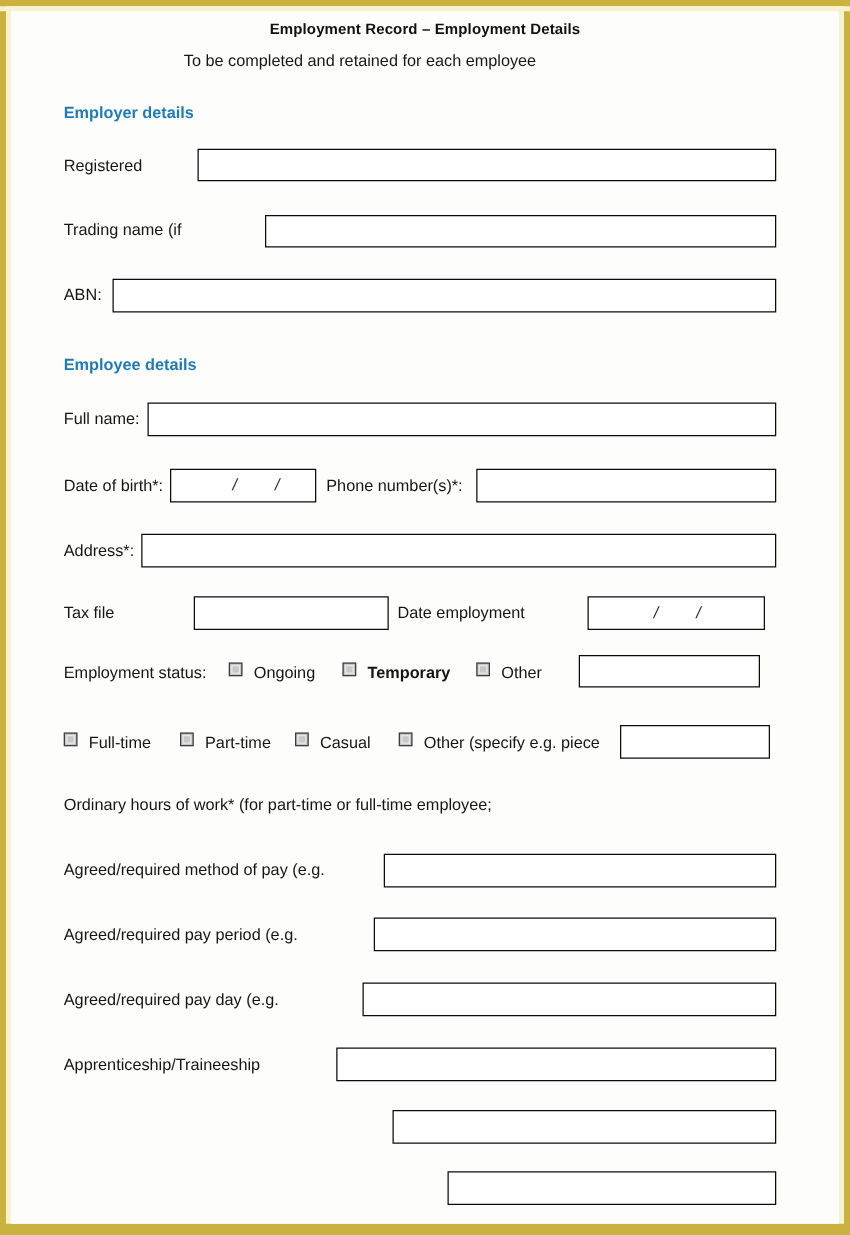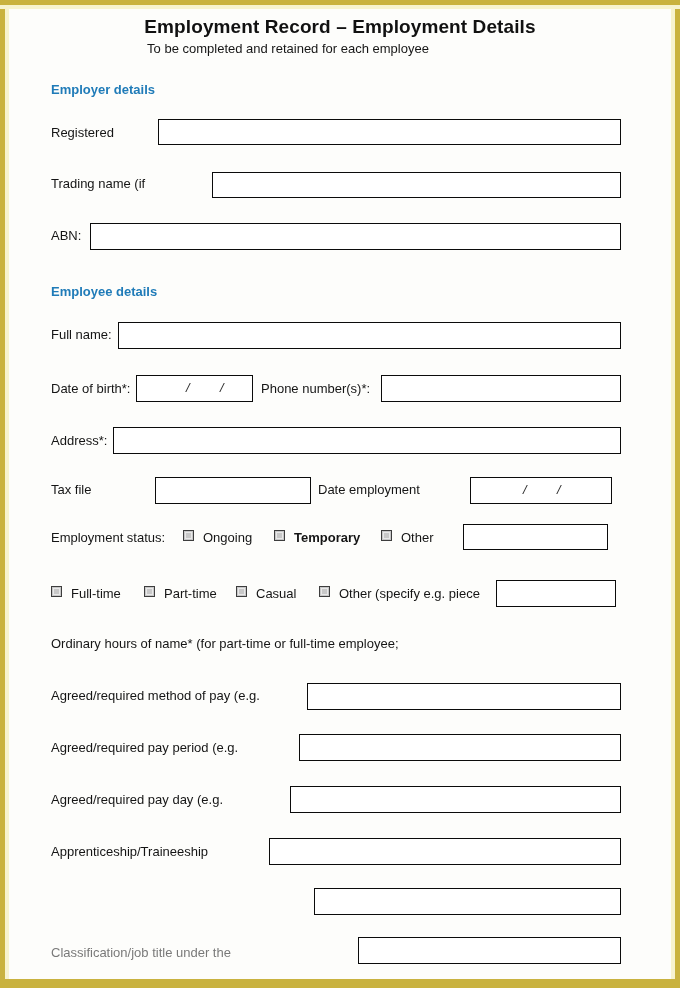--- a/index.html
+++ b/index.html
@@ -51,21 +51,21 @@
     height: 970px;
     background: #fdfdfb;
     overflow: hidden;
   }
 
   .doc-title {
     position: absolute;
     left: 0; top: 7px;
     width: 662px;
     text-align: center;
-    font-size: 19px;
+    font-size: 12px;
     font-weight: bold;
     color: #111111;
     letter-spacing: 0.1px;
   }
   .doc-subtitle {
     position: absolute;
     left: 0; top: 32px;
     width: 558px;
     text-align: center;
     font-size: 13px;
@@ -199,32 +199,31 @@
   <div class="field-label" style="left:155px; top:577px;">Part-time</div>
 
   <div class="checkbox" style="left:227px; top:577px;"></div>
   <div class="field-label" style="left:247px; top:577px;">Casual</div>
 
   <div class="checkbox" style="left:310px; top:577px;"></div>
   <div class="field-label" style="left:330px; top:577px;">Other (specify e.g. piece</div>
 
   <div class="input-box" style="left:487px; top:571px; width:120px; height:27px;"></div>
 
-  <div class="field-label" style="left:42px; top:627px;">Ordinary hours of name* (for part-time or full-time employee;</div>
+  <div class="field-label" style="left:42px; top:627px;">Ordinary hours of work* (for part-time or full-time employee;</div>
 
   <div class="field-label" style="left:42px; top:679px;">Agreed/required method of pay (e.g.</div>
   <div class="input-box" style="left:298px; top:674px; width:314px; height:27px;"></div>
 
   <div class="field-label" style="left:42px; top:731px;">Agreed/required pay period (e.g.</div>
   <div class="input-box" style="left:290px; top:725px; width:322px; height:27px;"></div>
 
   <div class="field-label" style="left:42px; top:783px;text-align:right;">Agreed/required pay day (e.g.</div>
   <div class="input-box" style="left:281px; top:777px; width:331px; height:27px;"></div>
 
   <div class="field-label" style="left:42px; top:835px;">Apprenticeship/Traineeship</div>
   <div class="input-box" style="left:260px; top:829px; width:352px; height:27px;"></div>
 
   <div class="input-box" style="left:305px; top:879px; width:307px; height:27px;"></div>
 
-  <div class="field-label faded" style="left:42px; top:936px;">Classification/job title under the</div>
   <div class="input-box" style="left:349px; top:928px; width:263px; height:27px;"></div>
 
 </div>
 
 </body></html>

